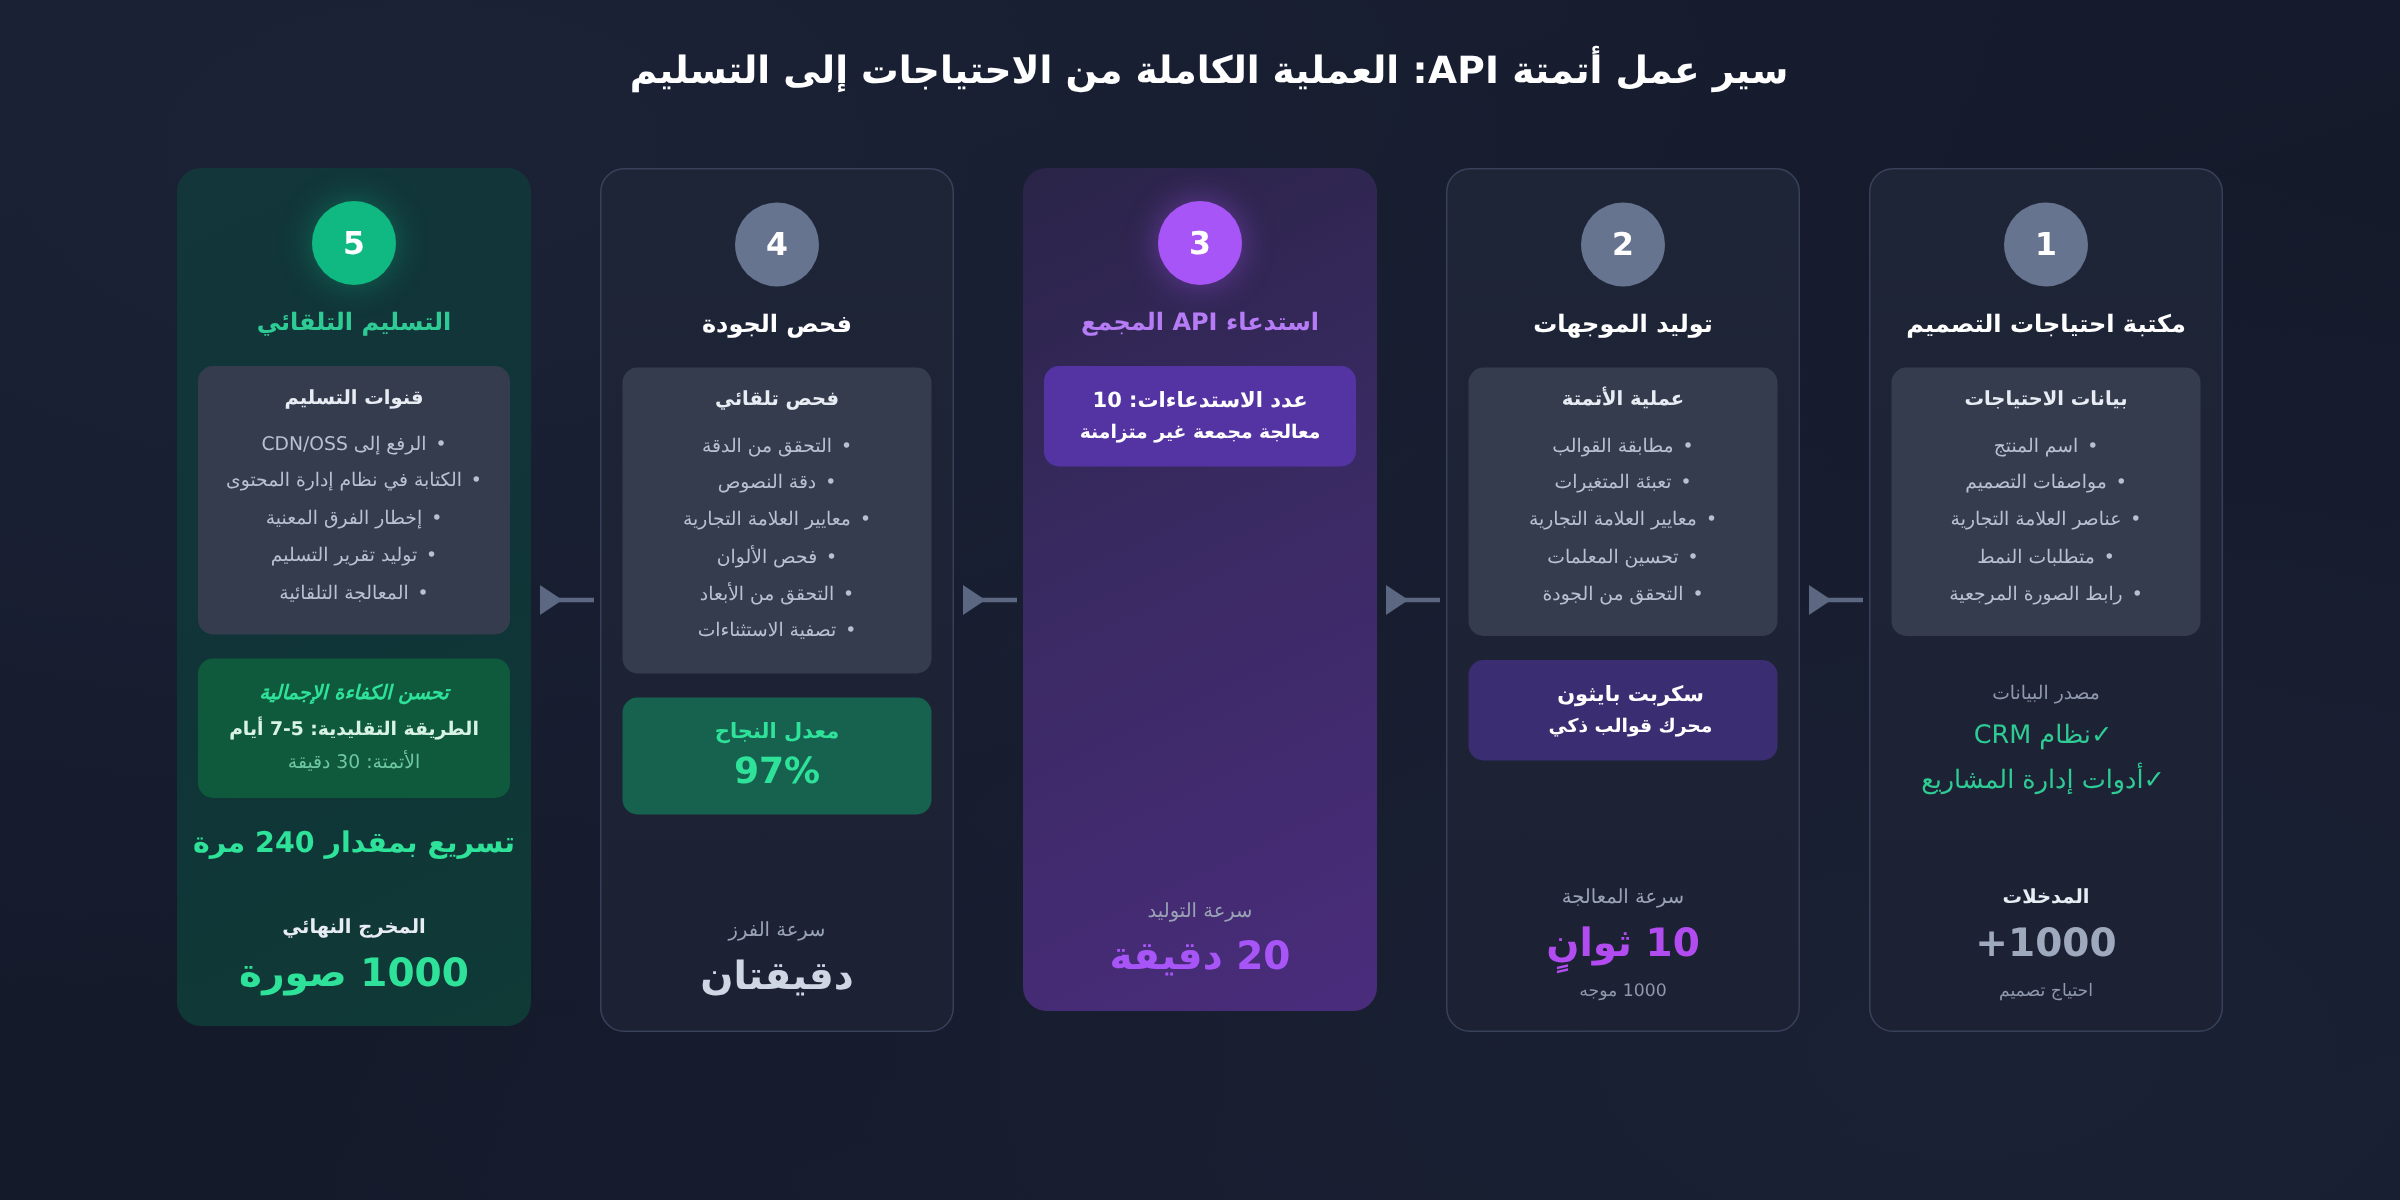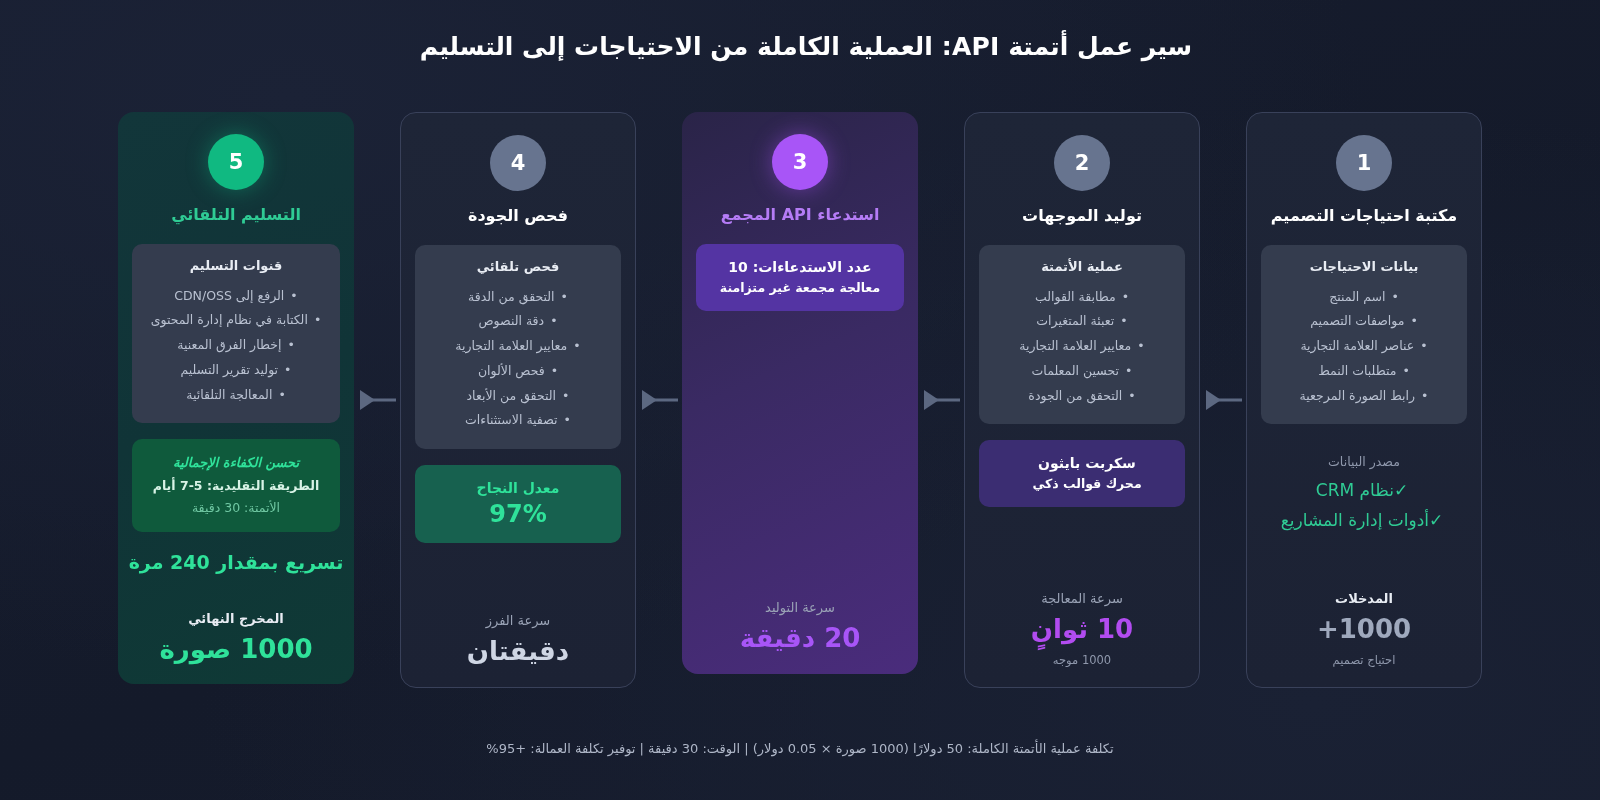--- a/index.html
+++ b/index.html
@@ -445,15 +445,14 @@
 
       <div class="metric">
         <div class="metric-label">المدخلات</div>
         <div class="metric-value grey">1000+</div>
         <div class="metric-note">احتياج تصميم</div>
       </div>
     </div>
 
   </div>
 
-  <div class="bottom-note">تكلفة عملية الأتمتة الكاملة: 50 دولارًا (1000 صورة × 0.05 دولار) | الوقت: 30 دقيقة | توفير تكلفة العمالة: +95%</div>
 
 </div>
 
 </body></html>

